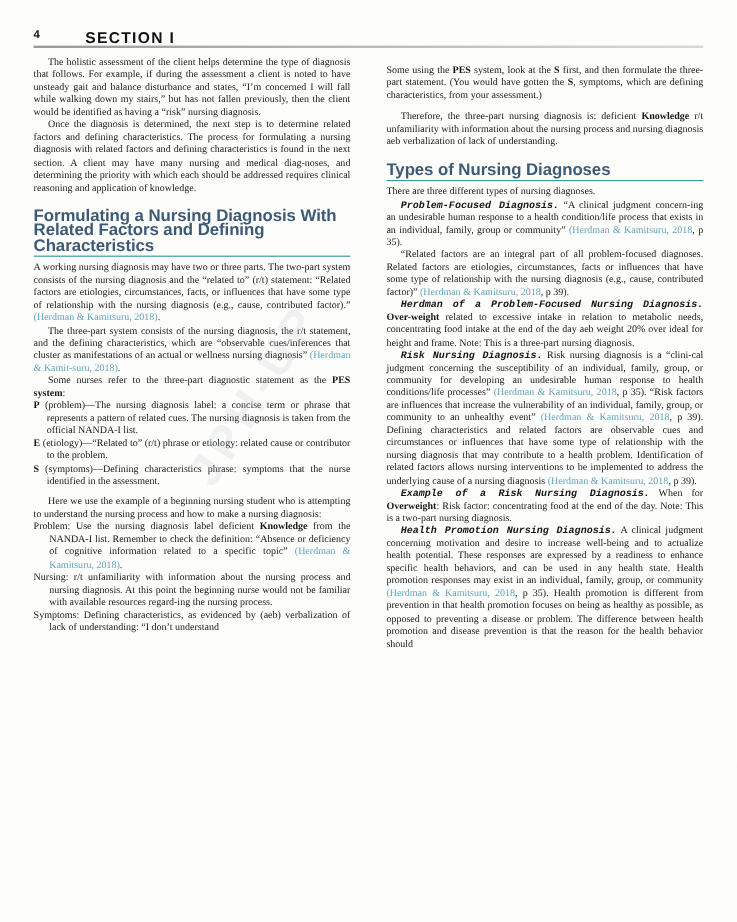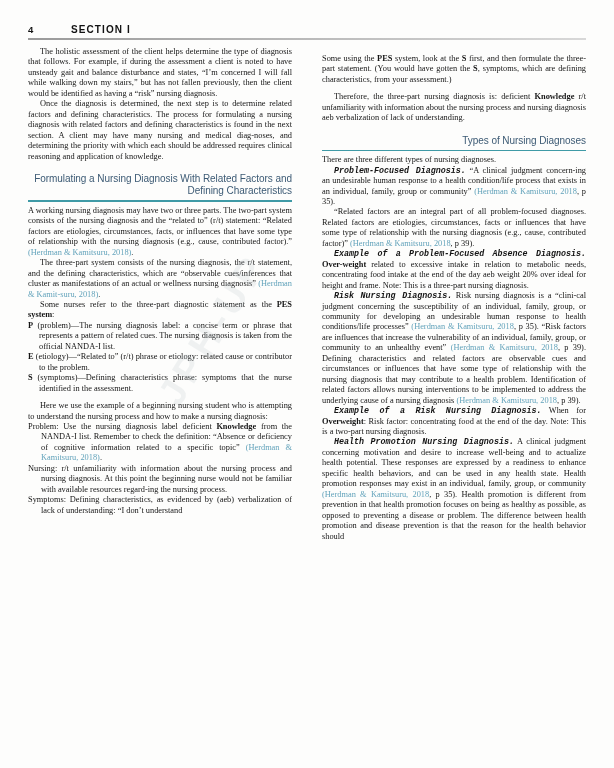--- a/index.html
+++ b/index.html
@@ -40,21 +40,21 @@
     font-size: 9.5px;
     letter-spacing: 0.2px;
     color: #121212;
   }
   .rh-title {
     position: absolute;
     left: 43px;
     top: 0;
     font-family: "Liberation Sans", "DejaVu Sans", sans-serif;
     font-weight: bold;
-    font-size: 10px;
+    font-size: 13px;
     letter-spacing: 1.1px;
     color: #121212;
   }
   .rh-rule {
     position: absolute;
     left: 0;
     top: 14px;
     width: 558px;
     height: 2px;
     background: linear-gradient(to right, #9a9a9a 0%, #bdbdbd 55%, #d8d8d8 100%);
@@ -102,26 +102,25 @@
   }
 
   .b   { font-weight: bold; }
   .bi  { font-weight: bold; font-style: italic; font-family: Liberation Mono, monospace; }
   .cite { color: #63a3bb; }
 
   
   .sec-head {
     margin: 11px 0 0 0;
     font-family: "Liberation Sans", "DejaVu Sans", sans-serif;
-    font-weight: normal;
-    font-size: 10px;
+    font-weight: bold;
+    font-size: 14px;
     line-height: 12.4px;
     color: #3c5a74;
     letter-spacing: -0.05px;
-    text-align: right;
   }
   .sec-rule {
     margin: 2.5px 0 4px 0;
     height: 1.6px;
     background: #3f9aa6;
     width: 100%;
   }
 
   
   .pes-list { margin-top: 0; }
@@ -209,21 +208,21 @@
           <p class="indent gap"><span>Therefore, the three-part nursing diagnosis is: deficient </span><span class="b">Knowledge</span><span> r/t unfamiliarity with information about the nursing process and nursing diagnosis aeb verbalization of lack of understanding.</span></p>
         </div>
 
       <h2 class="sec-head">Types of Nursing Diagnoses</h2>
       <div class="sec-rule"></div>
 
       <div>
           <p class="noindent"><span>There are three different types of nursing diagnoses.</span></p>
           <p class="indent"><span class="bi">Problem-Focused Diagnosis.</span><span> “A clinical judgment concern-ing an undesirable human response to a health condition/life process that exists in an individual, family, group or community” </span><span class="cite">(Herdman &amp; Kamitsuru, 2018</span><span>, p 35).</span></p>
           <p class="indent"><span>“Related factors are an integral part of all problem-focused diagnoses. Related factors are etiologies, circumstances, facts or influences that have some type of relationship with the nursing diagnosis (e.g., cause, contributed factor)” </span><span class="cite">(Herdman &amp; Kamitsuru, 2018</span><span>, p 39).</span></p>
-          <p class="indent"><span class="bi">Example of a Problem-Focused Absence Diagnosis.</span><span> </span><span class="b">Over-weight</span><span> related to excessive intake in relation to metabolic needs, concentrating food intake at the end of the day aeb weight 20% over ideal for height and frame. Note: This is a three-part nursing diagnosis.</span></p>
+          <p class="indent"><span class="bi">Herdman of a Problem-Focused Nursing Diagnosis.</span><span> </span><span class="b">Over-weight</span><span> related to excessive intake in relation to metabolic needs, concentrating food intake at the end of the day aeb weight 20% over ideal for height and frame. Note: This is a three-part nursing diagnosis.</span></p>
           <p class="indent"><span class="bi">Risk Nursing Diagnosis.</span><span> Risk nursing diagnosis is a “clini-cal judgment concerning the susceptibility of an individual, family, group, or community for developing an undesirable human response to health conditions/life processes” </span><span class="cite">(Herdman &amp; Kamitsuru, 2018</span><span>, p 35). “Risk factors are influences that increase the vulnerability of an individual, family, group, or community to an unhealthy event” </span><span class="cite">(Herdman &amp; Kamitsuru, 2018</span><span>, p 39). Defining characteristics and related factors are observable cues and circumstances or influences that have some type of relationship with the nursing diagnosis that may contribute to a health problem. Identification of related factors allows nursing interventions to be implemented to address the underlying cause of a nursing diagnosis </span><span class="cite">(Herdman &amp; Kamitsuru, 2018</span><span>, p 39).</span></p>
           <p class="indent"><span class="bi">Example of a Risk Nursing Diagnosis.</span><span> When for </span><span class="b">Overweight</span><span>: Risk factor: concentrating food at the end of the day. Note: This is a two-part nursing diagnosis.</span></p>
           <p class="indent"><span class="bi">Health Promotion Nursing Diagnosis.</span><span> A clinical judgment concerning motivation and desire to increase well-being and to actualize health potential. These responses are expressed by a readiness to enhance specific health behaviors, and can be used in any health state. Health promotion responses may exist in an individual, family, group, or community </span><span class="cite">(Herdman &amp; Kamitsuru, 2018</span><span>, p 35). Health promotion is different from prevention in that health promotion focuses on being as healthy as possible, as opposed to preventing a disease or problem. The difference between health promotion and disease prevention is that the reason for the health behavior should</span></p>
         </div>
     </div>
 
   </div>
 </div>
 
 </body></html>

